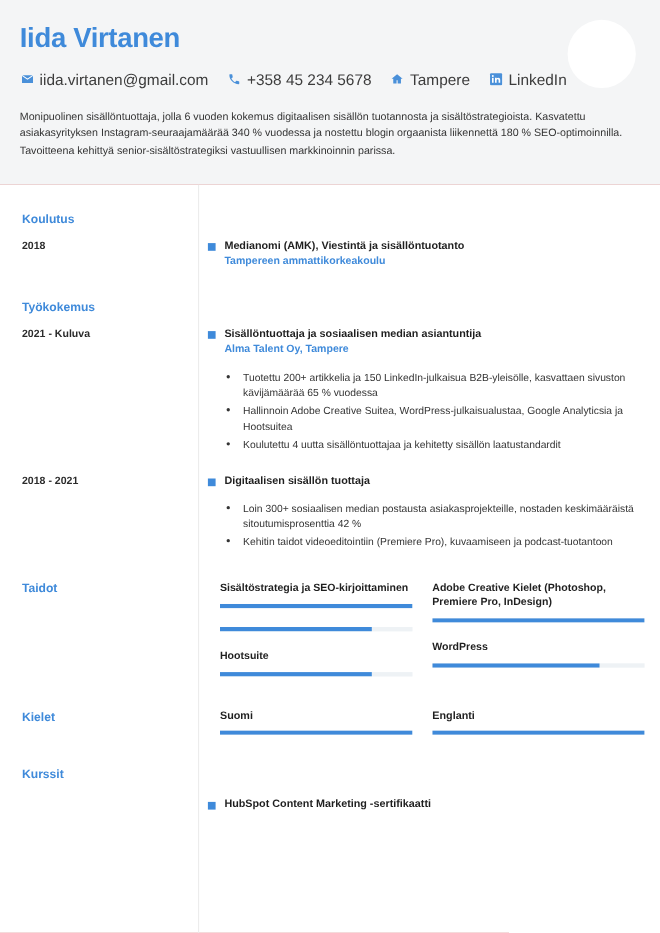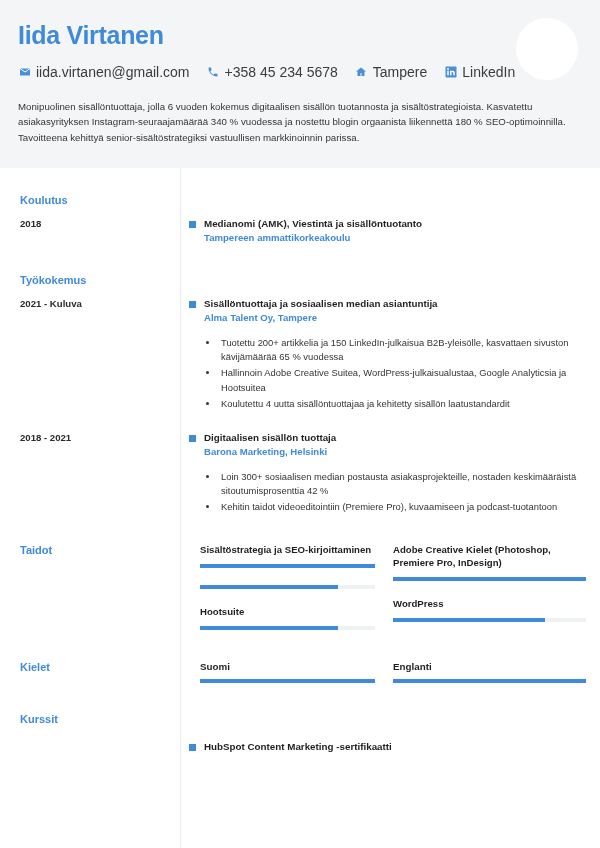--- a/index.html
+++ b/index.html
@@ -340,21 +340,20 @@
       <div class="sec-label">
         <span class="date-col" style="position:static;">2018 - 2021</span>
       </div>
       <div class="sec-body">
         <div class="entry">
           <div class="marker-col">
             <span class="marker"></span>
           </div>
           <div class="entry-content">
             <div class="entry-title">Digitaalisen sisällön tuottaja</div>
-            <div class="entry-sub">Barona Marketing, Helsinki</div>
             <ul class="bullets">
               <li>Loin 300+ sosiaalisen median postausta asiakasprojekteille, nostaden keskimääräistä sitoutumisprosenttia 42 %</li>
               <li>Kehitin taidot videoeditointiin (Premiere Pro), kuvaamiseen ja podcast-tuotantoon</li>
             </ul>
           </div>
         </div>
       </div>
     </div>
 
     <div class="section" style="padding-top:28px;">

